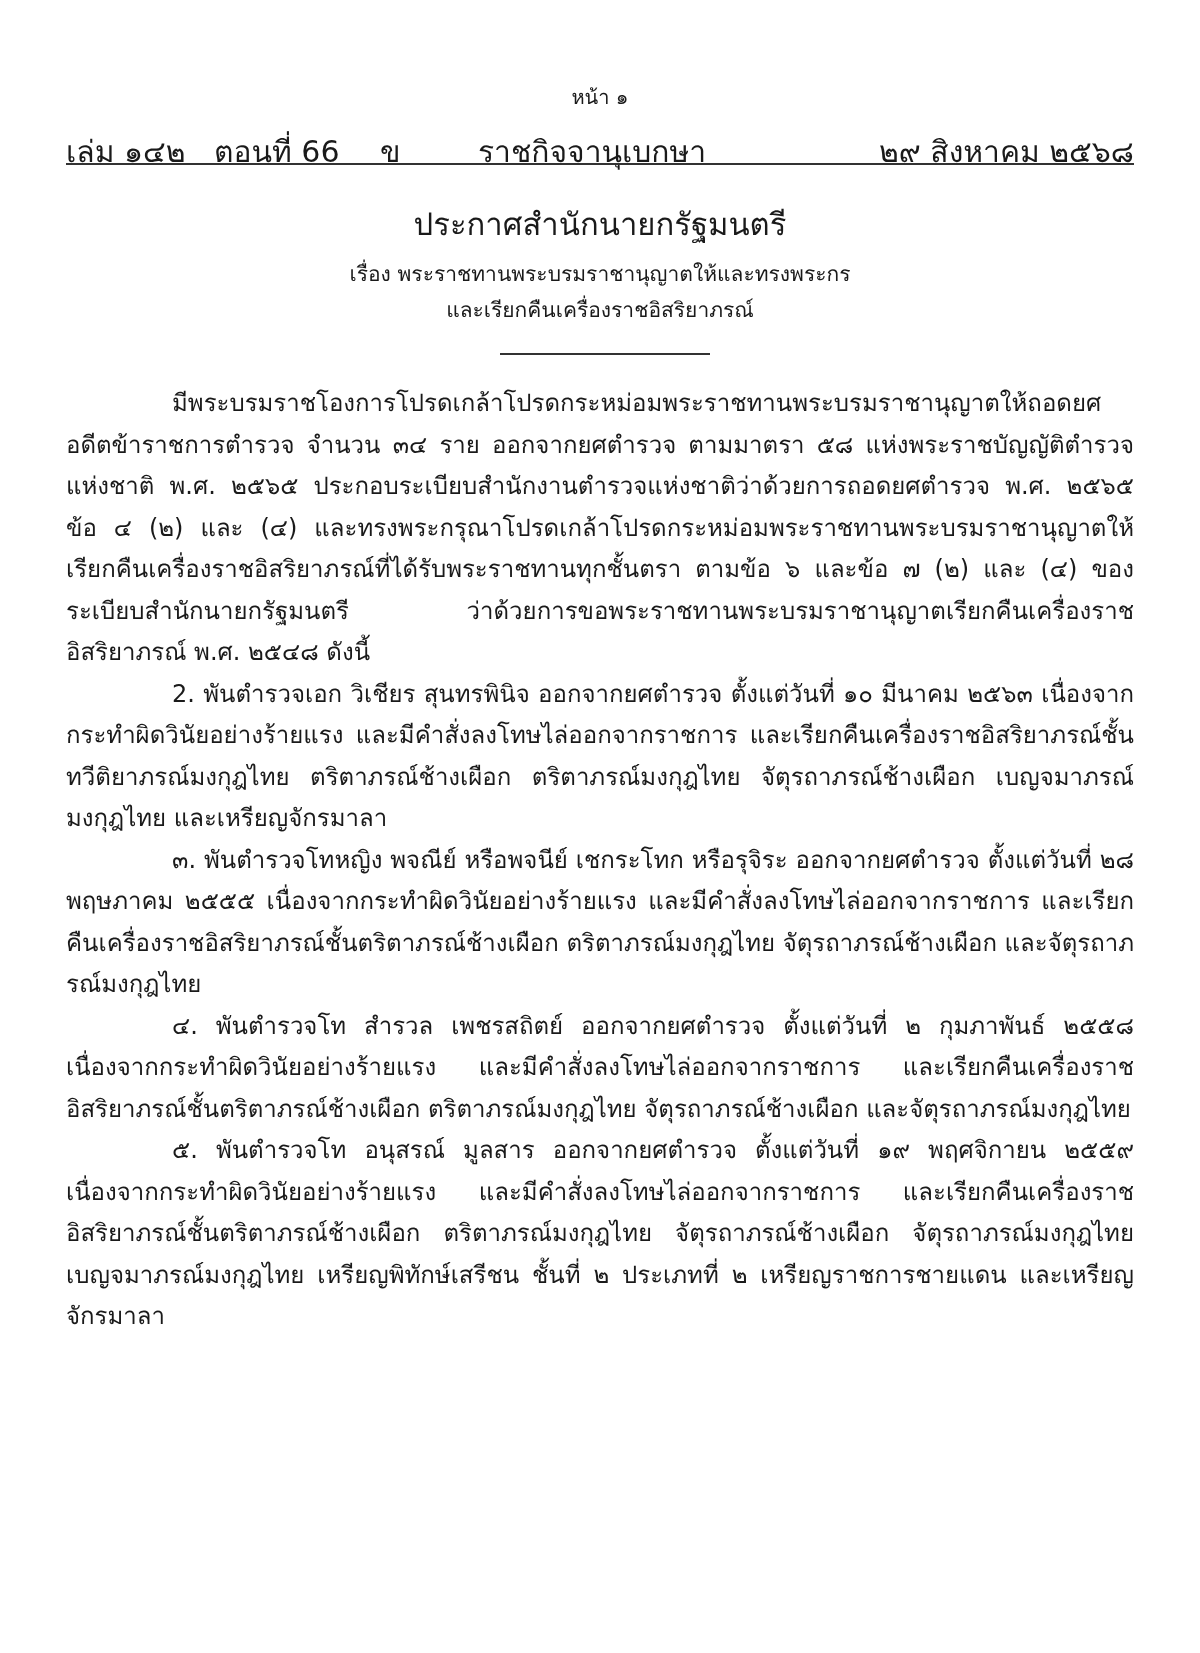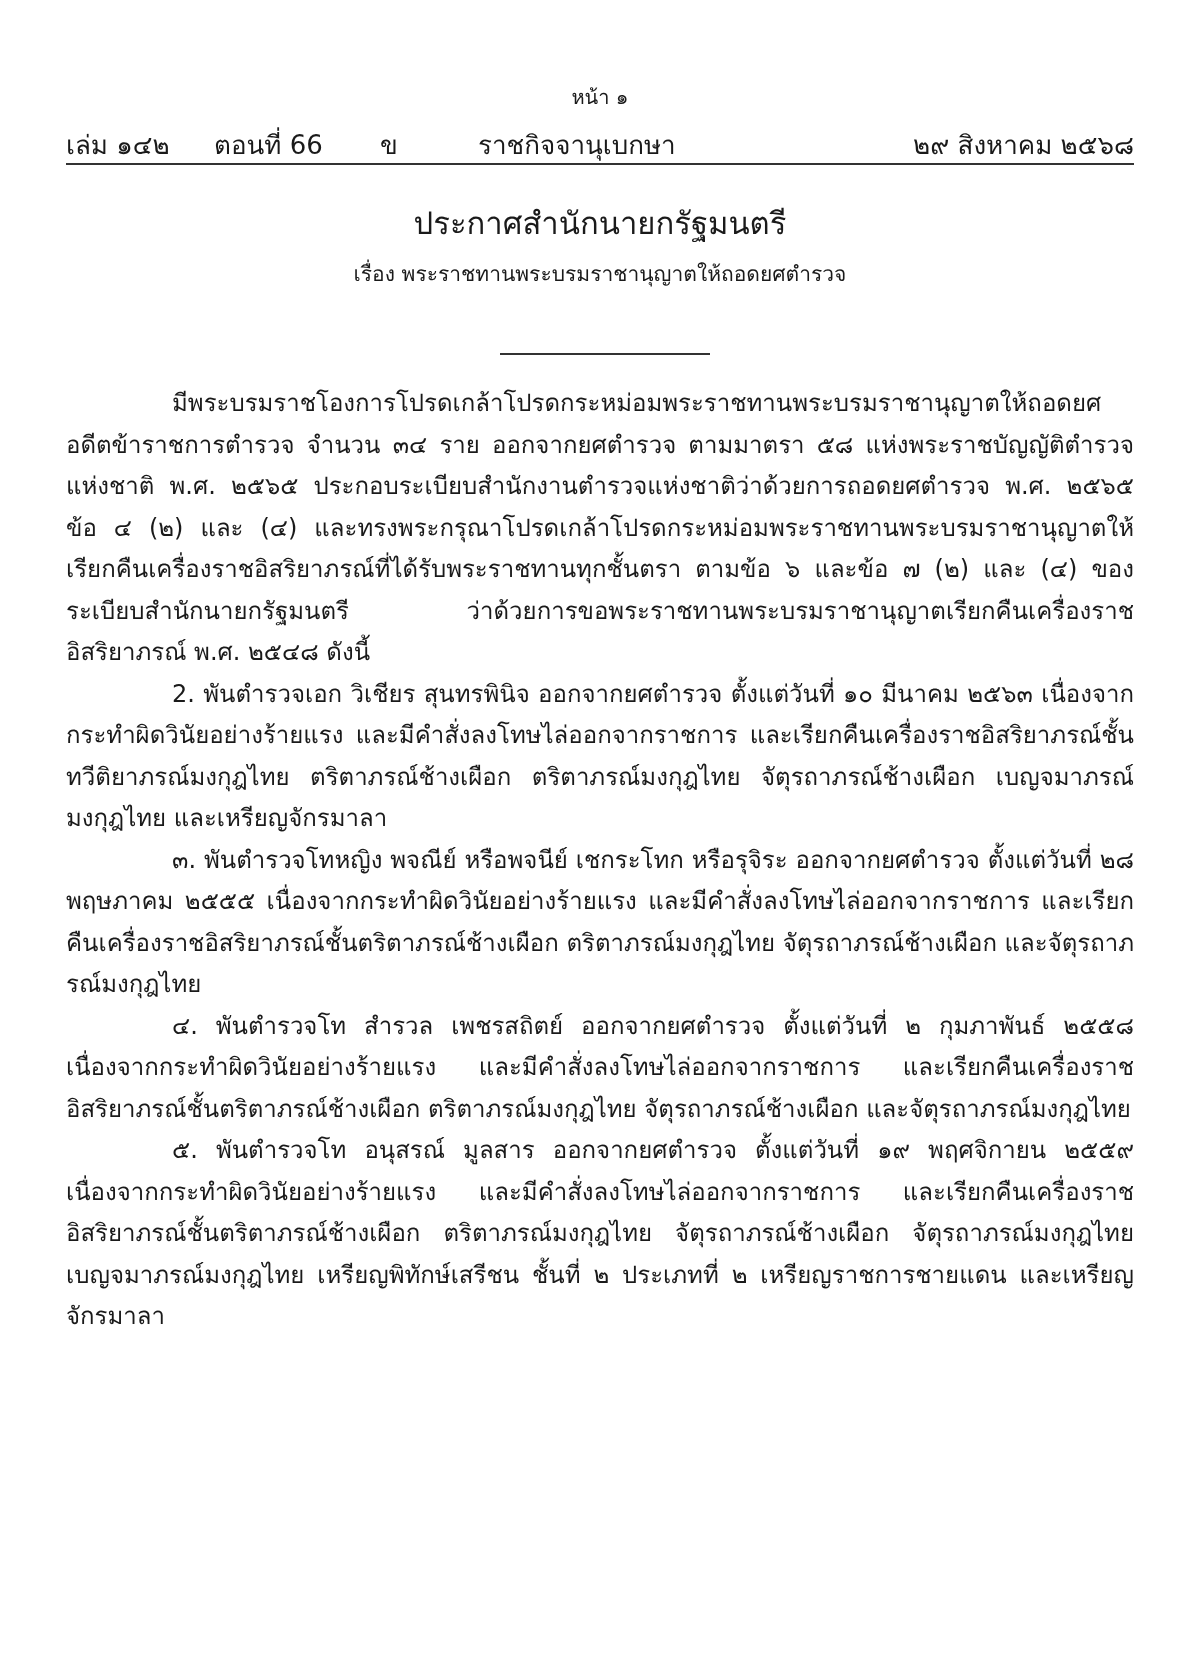--- a/index.html
+++ b/index.html
@@ -6,31 +6,31 @@
     body {
       width: 1200px; height: 1653px; position: relative; overflow: hidden;
       font-family: "DejaVu Sans", "Liberation Sans", sans-serif;
       color: #1a1a1a;
     }
     .page-number {
       position: absolute; top: 82px; left: 0; width: 1200px;
       text-align: center; font-size: 20px; line-height: 30px;
     }
     .header-row {
-      position: absolute; top: 129px; left: 66px; width: 1068px; height: 32px;
-      font-size: 26px; line-height: 32px;
+      position: absolute; top: 136px; left: 66px; width: 1068px; height: 32px;
+      font-size: 30px; line-height: 32px;
     }
     .header-row span { position: absolute; top: 0; white-space: nowrap; }
     .header-rule {
       position: absolute; top: 163px; left: 66px; width: 1068px; height: 2px;
       background: #333;
     }
     .title {
       position: absolute; top: 204px; left: 0; width: 1200px; text-align: center;
-      font-size: 31px; line-height: 40px; font-family: Liberation Serif, serif;
+      font-size: 31px; line-height: 40px;
     }
     .subject {
       position: absolute; top: 256px; left: 0; width: 1200px; text-align: center;
       font-size: 21px; line-height: 36px;
     }
     .title-rule {
       position: absolute; top: 353px; left: 500px; width: 210px; height: 2px;
       background: #333;
     }
     .body-text {
@@ -48,21 +48,22 @@
   <span style="left:0px;">เล่ม ๑๔๒</span>
   <span style="left:148px;">ตอนที่ 66</span>
   <span style="left:314px;">ข</span>
   <span style="left:412px;">ราชกิจจานุเบกษา</span>
   <span style="right:0px;">๒๙ สิงหาคม ๒๕๖๘</span>
 </div>
 <div class="header-rule"></div>
 
 <div class="title">ประกาศสำนักนายกรัฐมนตรี</div>
 <div class="subject">
-  <div>เรื่อง  พระราชทานพระบรมราชานุญาตให้ถอดยศตำรวจ</div>
+  <div>เรื่อง  พระราชทานพระบรมราชานุญาตให้และทรงพระกร</div>
+  <div>และเรียกคืนเครื่องราชอิสริยาภรณ์</div>
 </div>
 <div class="title-rule"></div>
 
 <div class="body-text">
   <p>มีพระบรมราชโองการโปรดเกล้าโปรดกระหม่อมพระราชทานพระบรมราชานุญาตให้ถอดยศ อดีตข้าราชการตำรวจ จำนวน ๓๔ ราย ออกจากยศตำรวจ ตามมาตรา ๕๘ แห่งพระราชบัญญัติตำรวจแห่งชาติ พ.ศ. ๒๕๖๕ ประกอบระเบียบสำนักงานตำรวจแห่งชาติว่าด้วยการถอดยศตำรวจ พ.ศ. ๒๕๖๕ ข้อ ๔ (๒) และ (๔) และทรงพระกรุณาโปรดเกล้าโปรดกระหม่อมพระราชทานพระบรมราชานุญาตให้เรียกคืนเครื่องราชอิสริยาภรณ์ที่ได้รับพระราชทานทุกชั้นตรา ตามข้อ ๖ และข้อ ๗ (๒) และ (๔) ของระเบียบสำนักนายกรัฐมนตรี ว่าด้วยการขอพระราชทานพระบรมราชานุญาตเรียกคืนเครื่องราชอิสริยาภรณ์ พ.ศ. ๒๕๔๘ ดังนี้</p>
   <p>2. พันตำรวจเอก วิเชียร สุนทรพินิจ ออกจากยศตำรวจ ตั้งแต่วันที่ ๑๐ มีนาคม ๒๕๖๓ เนื่องจากกระทำผิดวินัยอย่างร้ายแรง และมีคำสั่งลงโทษไล่ออกจากราชการ และเรียกคืนเครื่องราชอิสริยาภรณ์ชั้นทวีติยาภรณ์มงกุฎไทย ตริตาภรณ์ช้างเผือก ตริตาภรณ์มงกุฎไทย จัตุรถาภรณ์ช้างเผือก เบญจมาภรณ์มงกุฎไทย และเหรียญจักรมาลา</p>
   <p>๓. พันตำรวจโทหญิง พจณีย์ หรือพจนีย์ เชกระโทก หรือรุจิระ ออกจากยศตำรวจ ตั้งแต่วันที่ ๒๘ พฤษภาคม ๒๕๕๕ เนื่องจากกระทำผิดวินัยอย่างร้ายแรง และมีคำสั่งลงโทษไล่ออกจากราชการ และเรียกคืนเครื่องราชอิสริยาภรณ์ชั้นตริตาภรณ์ช้างเผือก ตริตาภรณ์มงกุฎไทย จัตุรถาภรณ์ช้างเผือก และจัตุรถาภรณ์มงกุฎไทย</p>
   <p>๔. พันตำรวจโท สำรวล เพชรสถิตย์ ออกจากยศตำรวจ ตั้งแต่วันที่ ๒ กุมภาพันธ์ ๒๕๕๘ เนื่องจากกระทำผิดวินัยอย่างร้ายแรง และมีคำสั่งลงโทษไล่ออกจากราชการ และเรียกคืนเครื่องราชอิสริยาภรณ์ชั้นตริตาภรณ์ช้างเผือก ตริตาภรณ์มงกุฎไทย จัตุรถาภรณ์ช้างเผือก และจัตุรถาภรณ์มงกุฎไทย</p>
   <p>๕. พันตำรวจโท อนุสรณ์ มูลสาร ออกจากยศตำรวจ ตั้งแต่วันที่ ๑๙ พฤศจิกายน ๒๕๕๙ เนื่องจากกระทำผิดวินัยอย่างร้ายแรง และมีคำสั่งลงโทษไล่ออกจากราชการ และเรียกคืนเครื่องราชอิสริยาภรณ์ชั้นตริตาภรณ์ช้างเผือก ตริตาภรณ์มงกุฎไทย จัตุรถาภรณ์ช้างเผือก จัตุรถาภรณ์มงกุฎไทย เบญจมาภรณ์มงกุฎไทย เหรียญพิทักษ์เสรีชน ชั้นที่ ๒ ประเภทที่ ๒ เหรียญราชการชายแดน และเหรียญจักรมาลา</p>
 </div>

